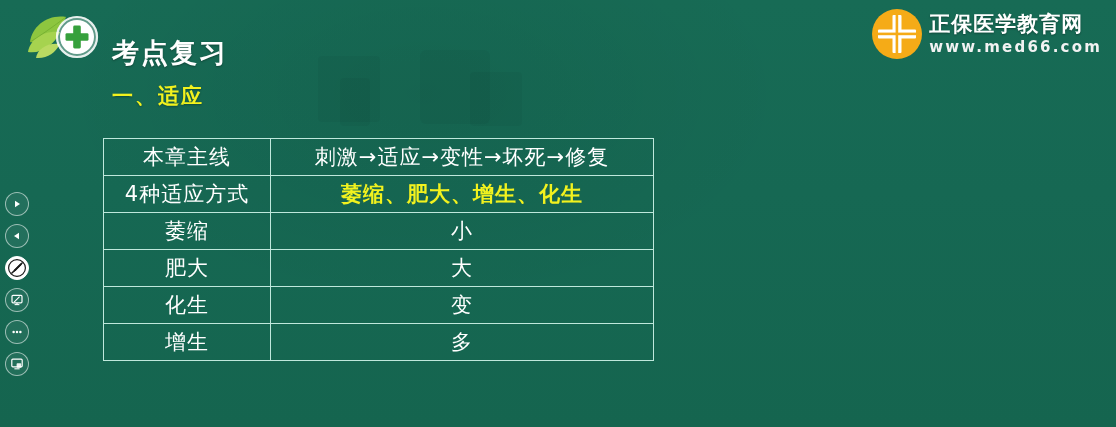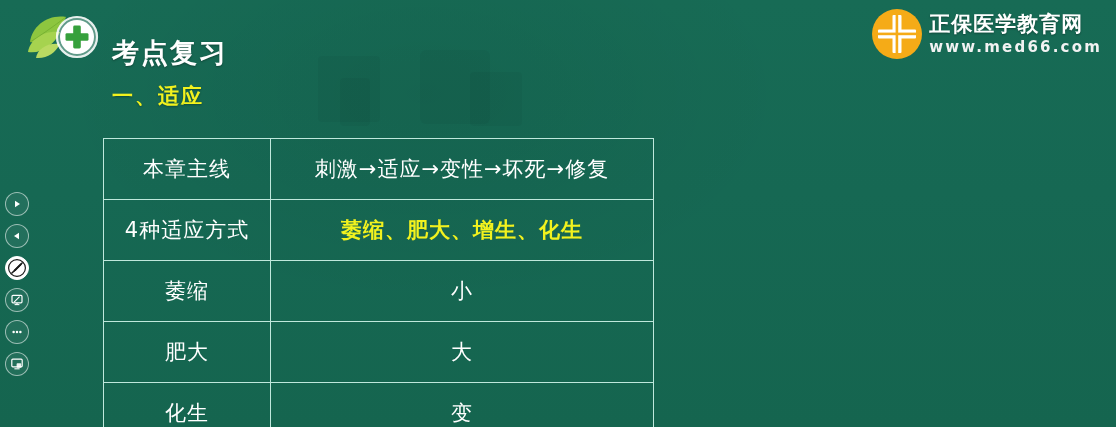--- a/index.html
+++ b/index.html
@@ -146,21 +146,21 @@
     position: absolute;
     left: 103px;
     top: 138px;
     width: 532px;
     border-collapse: collapse;
     table-layout: fixed;
   }
   .slide-table td {
     border: 1px solid #bfe8dc;
     height: 36px;
-    padding: 12px 4px;
+    padding: 0 4px;
     text-align: center;
     vertical-align: middle;
     color: #ffffff;
     font-size: 21px;
     font-weight: normal;
     letter-spacing: 1px;
     white-space: nowrap;
     overflow: hidden;
   }
   .slide-table td.label-col { width: 158px; }

